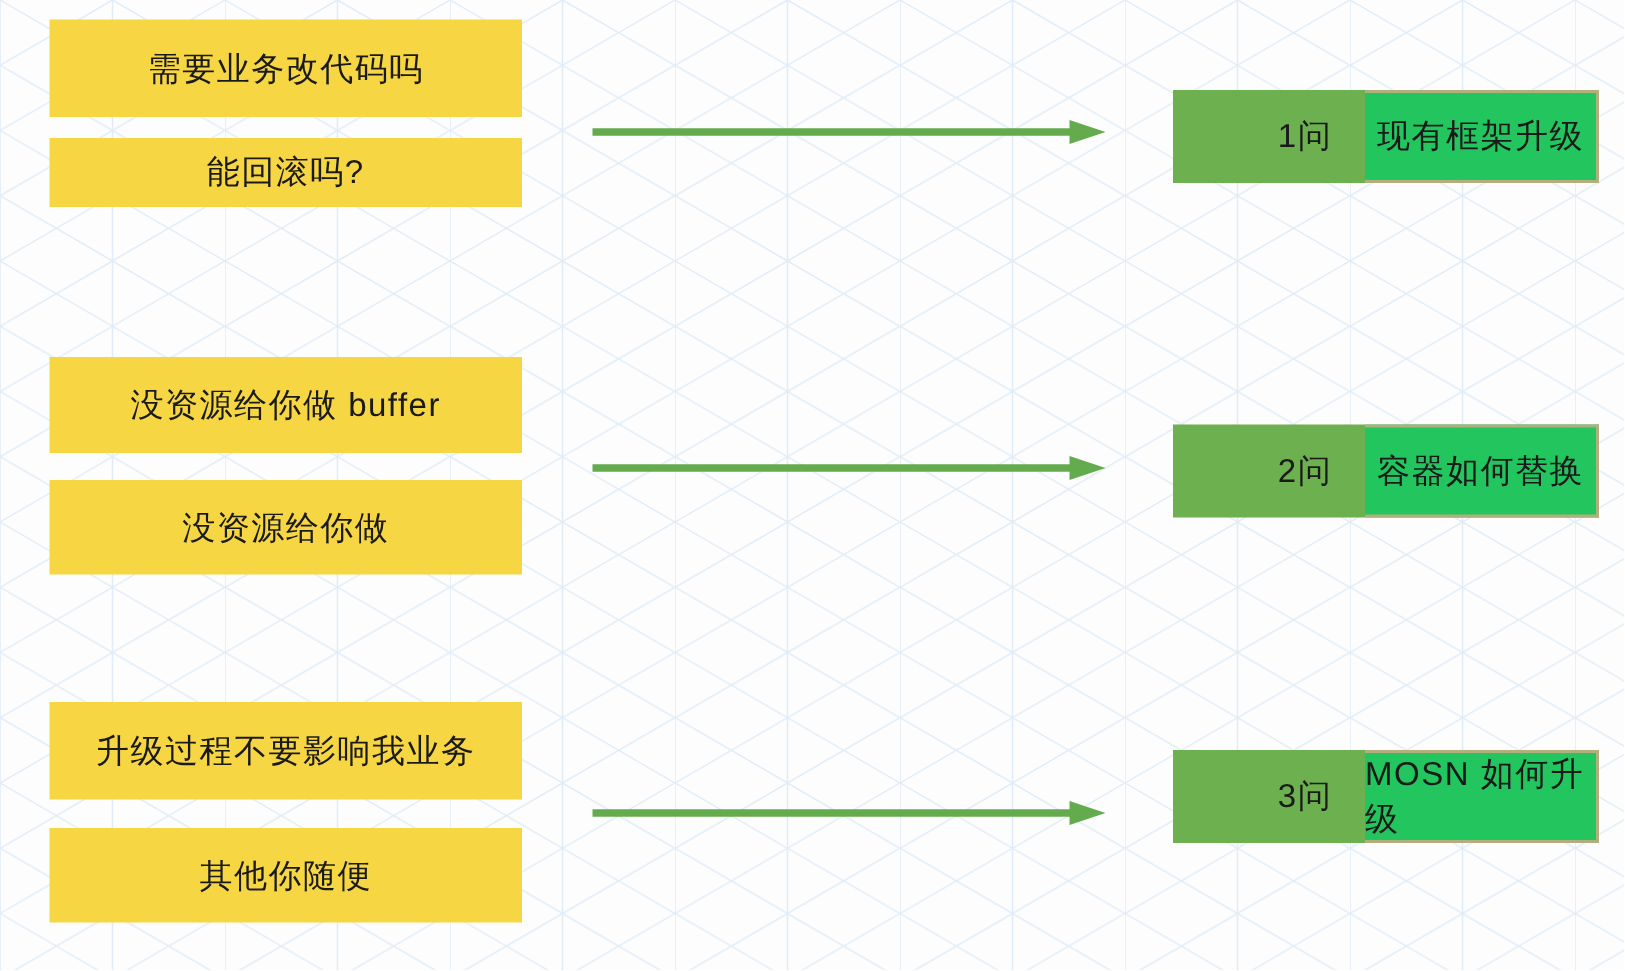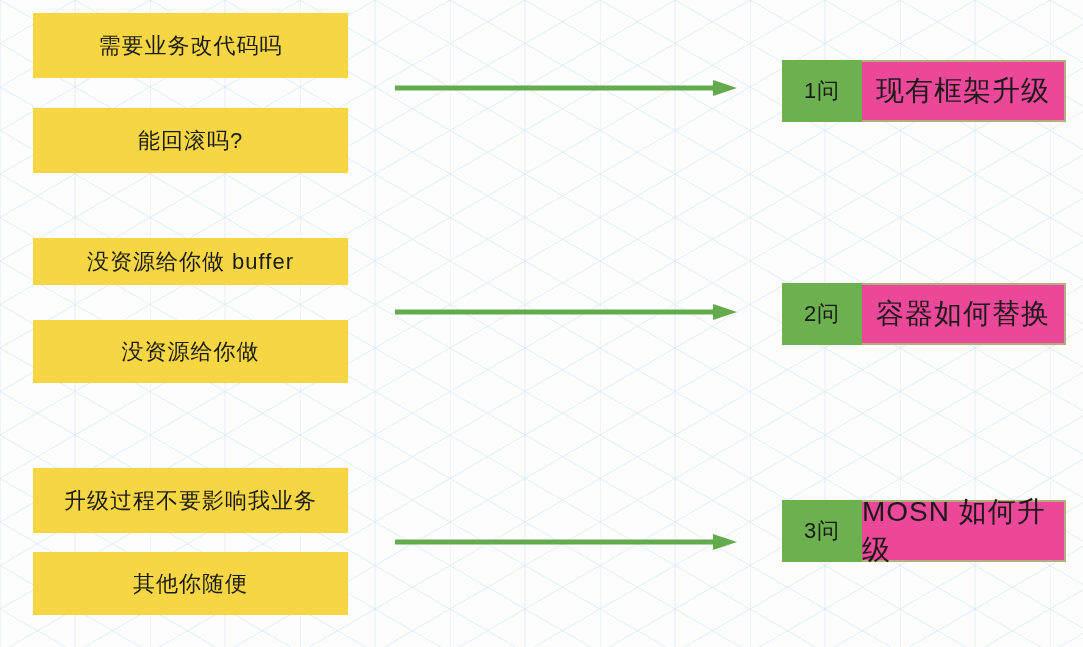--- a/index.html
+++ b/index.html
@@ -13,48 +13,48 @@
   }
   .bg{position:absolute;left:0;top:0;width:1083px;height:647px;}
   .note{
     position:absolute;left:33px;width:315px;
     background:#f7d644;
     display:flex;align-items:center;justify-content:center;
     font-size:22px;font-weight:500;letter-spacing:1px;
     text-align:left;
   }
   .n1{top:13px;height:65px}
-  .n2{top:108px;height:65px}
-  .n3{top:238px;height:47px}
+  .n2{top:92px;height:46px}
+  .n3{top:238px;height:64px}
   .n4{top:320px;height:63px}
   .n5{top:468px;height:65px}
   .n6{top:552px;height:63px}
   .arrow{position:absolute;left:393px;width:345px;height:20px;}
   .a1{top:78px}
   .a2{top:302px}
   .a3{top:532px}
   .qrow{
     position:absolute;left:782px;width:284px;height:62px;
     display:flex;align-items:stretch;
   }
   .q1{top:60px}
   .q2{top:283px}
   .q3{top:500px}
   .badge{
     flex:0 0 80px;
     background:#6cb04f;
     display:flex;align-items:center;justify-content:center;
-    font-size:22px;font-weight:500;letter-spacing:1px;
+    font-size:22px;font-weight:500;letter-spacing:1px;padding-left:48px;
   }
   .qtitle{
     flex:1;
-    background:#ec4899;
+    background:#22c55e;
     border:2px solid #b3ae7d;border-left:none;
     display:flex;align-items:center;justify-content:center;
-    font-size:28px;font-weight:500;letter-spacing:1px;
+    font-size:22px;font-weight:500;letter-spacing:1px;
   }
 </style>
 </head>
 <body>
 
 <div class="canvas">
 
   <svg class="bg" xmlns="http://www.w3.org/2000/svg" width="1083" height="647">
     <defs>
       <pattern id="iso" width="150" height="87" patternUnits="userSpaceOnUse">

